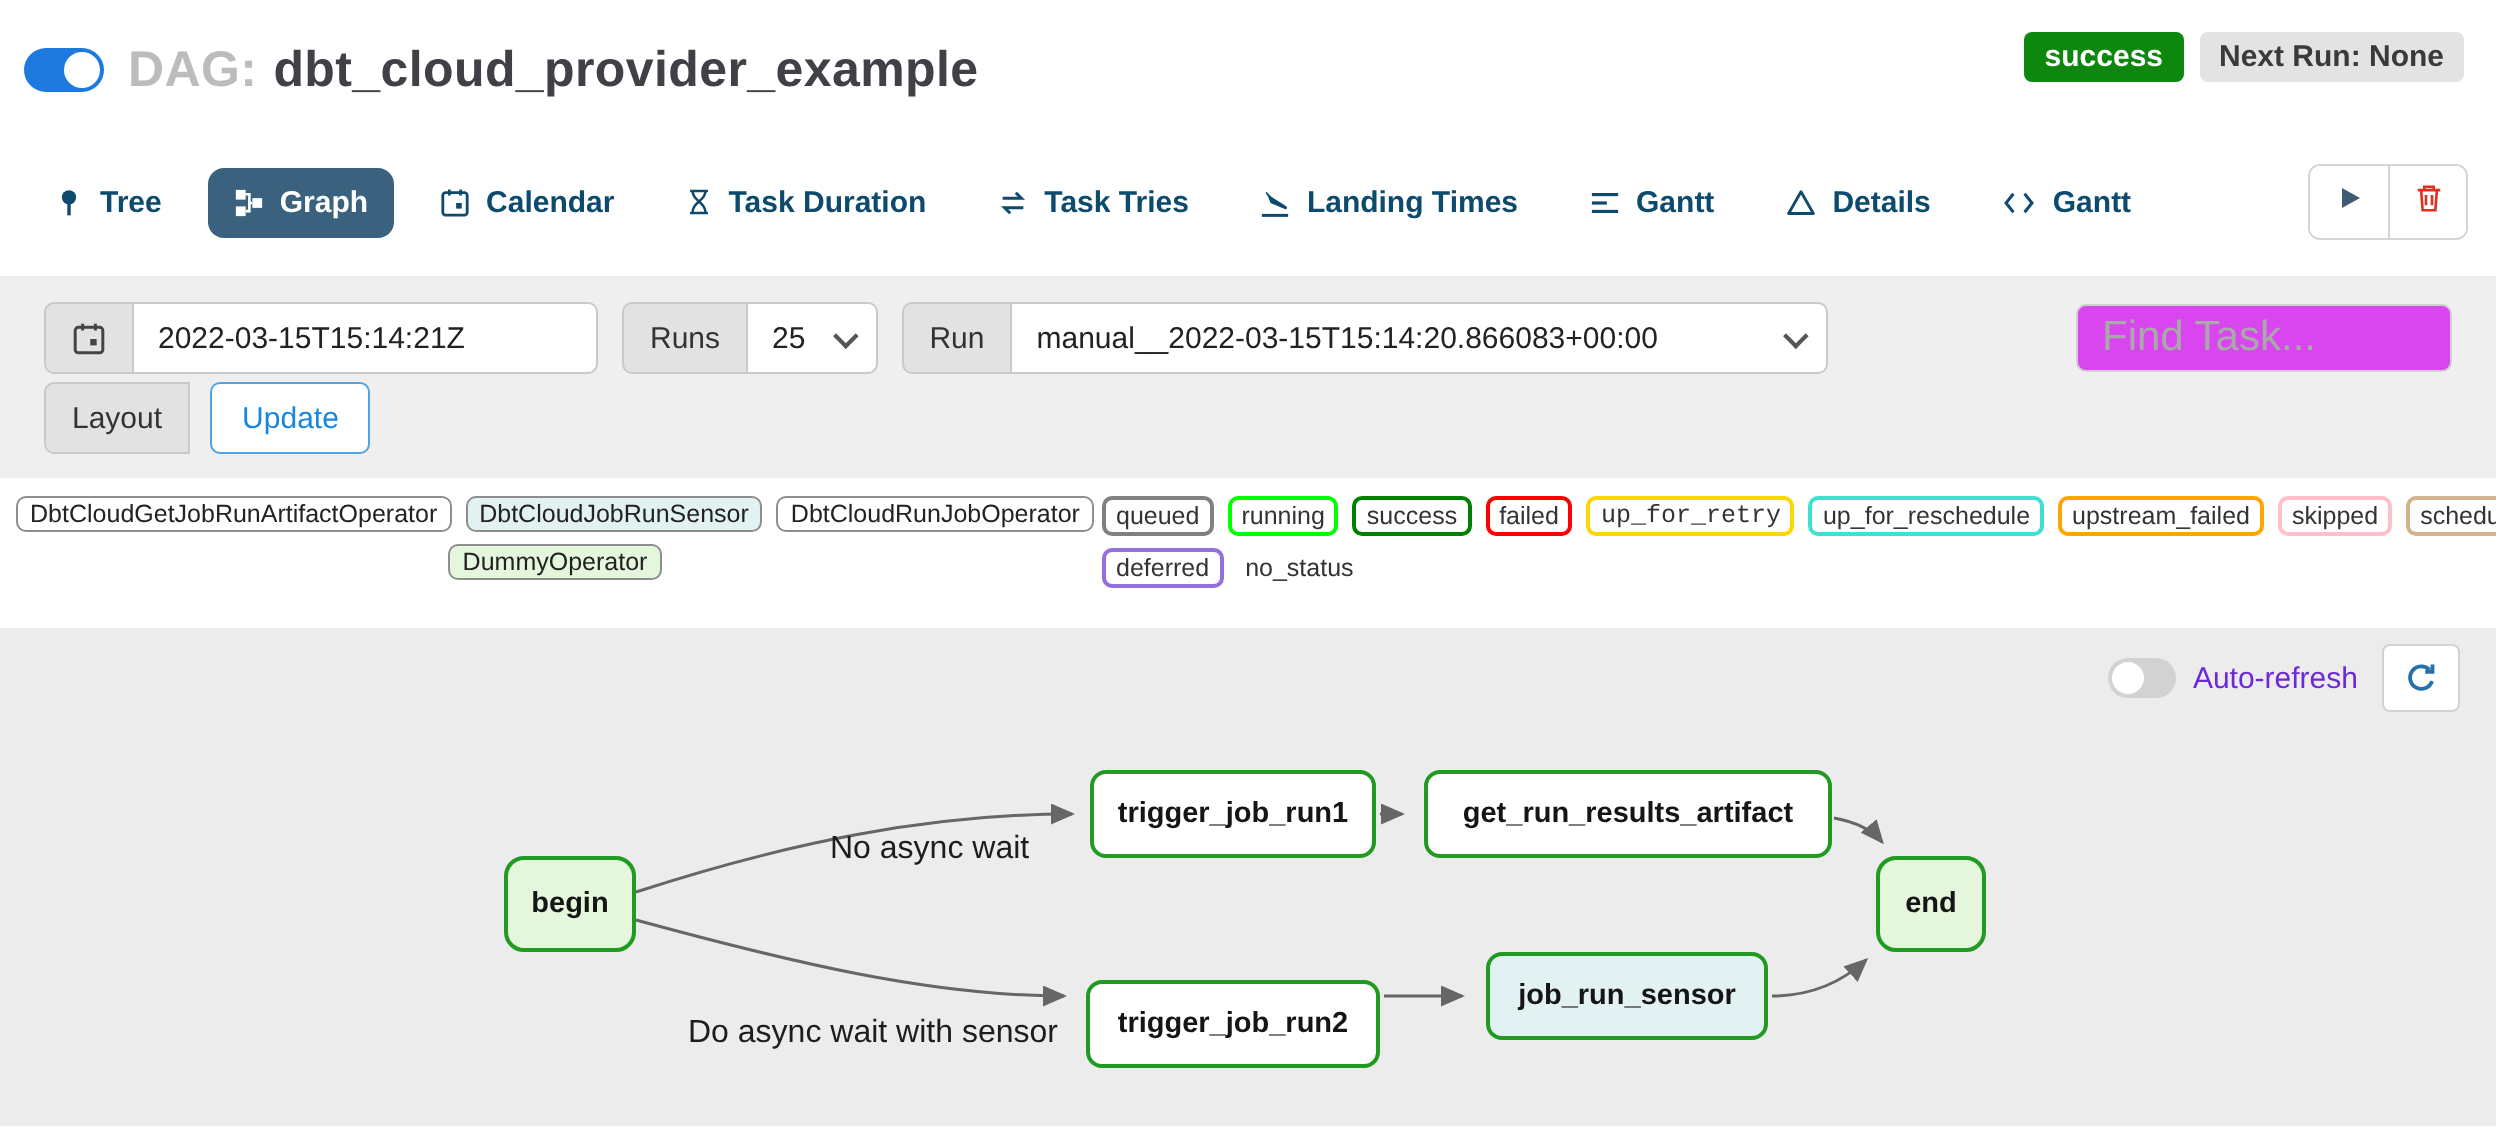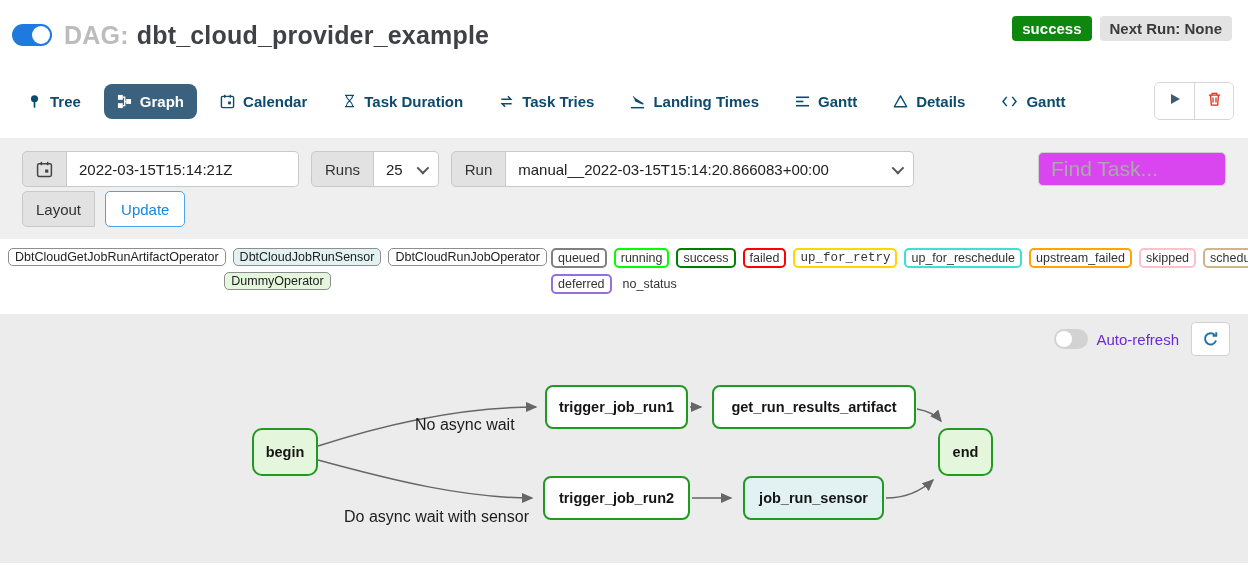--- a/index.html
+++ b/index.html
@@ -268,21 +268,21 @@
   <div id="nodes-layer">
       <div class="node" style="left: 252px; top: 114px; width: 66px; height: 48px; background: rgb(228, 246, 220); border-radius: 10px; border-color: rgb(33, 154, 33);">
         <span>begin</span>
       </div>
       <div class="node" style="left: 545px; top: 71px; width: 143px; height: 44px; background: rgb(255, 255, 255); border-radius: 8px; border-color: rgb(33, 154, 33);">
         <span>trigger_job_run1</span>
       </div>
       <div class="node" style="left: 712px; top: 71px; width: 204px; height: 44px; background: rgb(255, 255, 255); border-radius: 8px; border-color: rgb(33, 154, 33);">
         <span>get_run_results_artifact</span>
       </div>
-      <div class="node" style="left: 543px; top: 162px; width: 147px; height: 44px; background: rgb(255, 255, 255); border-radius: 8px; border-color: rgb(33, 154, 33);">
+      <div class="node" style="left: 543px; top: 176px; width: 147px; height: 44px; background: rgb(255, 255, 255); border-radius: 8px; border-color: rgb(33, 154, 33);">
         <span>trigger_job_run2</span>
       </div>
       <div class="node" style="left: 743px; top: 162px; width: 141px; height: 44px; background: rgb(226, 241, 241); border-radius: 8px; border-color: rgb(33, 154, 33);">
         <span>job_run_sensor</span>
       </div>
       <div class="node" style="left: 938px; top: 114px; width: 55px; height: 48px; background: rgb(228, 246, 220); border-radius: 10px; border-color: rgb(33, 154, 33);">
         <span>end</span>
       </div>
     </div>
   <div id="labels-layer">

